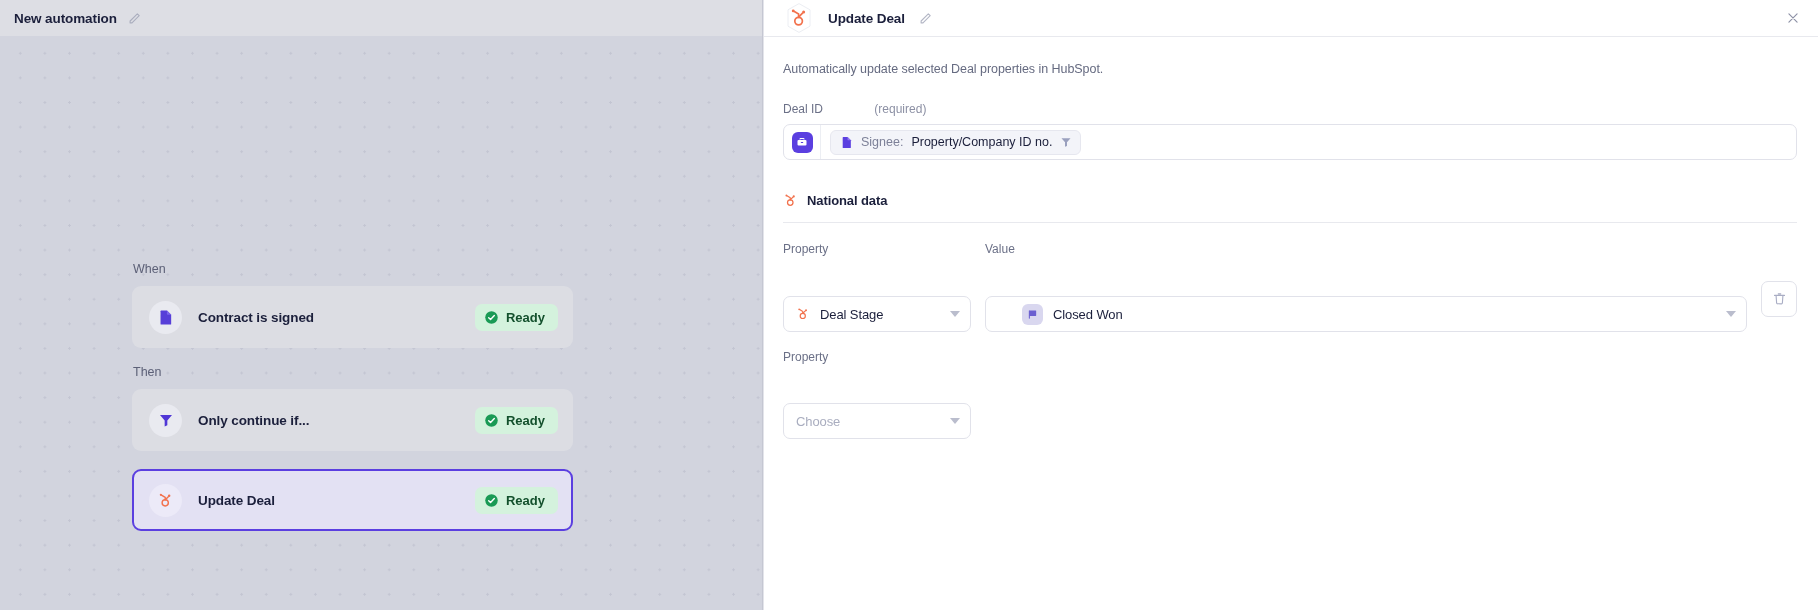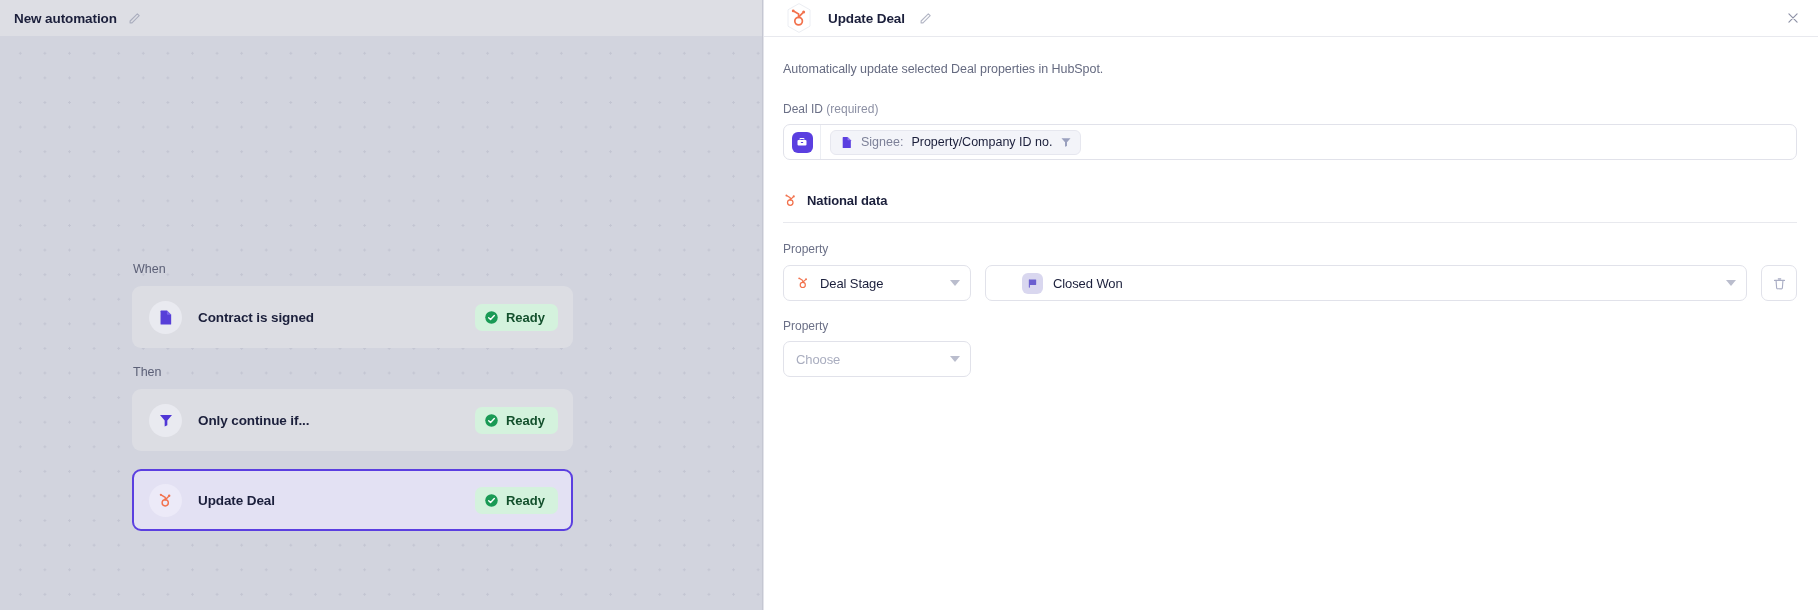--- a/index.html
+++ b/index.html
@@ -153,21 +153,21 @@
     margin-top: 25px;
     letter-spacing: -0.05px;
   }
 
   .field-label {
     font-size: 12px;
     color: #6b7087;
     margin-top: 26px;
     margin-bottom: 8px;
   }
-  .field-label .req { color: #8c90a4; }
+  .field-label .req { color: #8c90a4; margin-left: 48px; }
 
   
   .dealid-row {
     display: flex;
     align-items: stretch;
     height: 36px;
     border: 1px solid #e1e2ea;
     border-radius: 7px;
     background: #fff;
     overflow: hidden;
@@ -232,20 +232,21 @@
     height: 36px;
     border: 1px solid #e1e2ea;
     border-radius: 7px;
     background: #fff;
     display: flex;
     align-items: center;
     padding: 0 10px 0 12px;
     font-size: 13px;
     color: #1b1f3b;
     position: relative;
+    margin-top: 31px;
   }
   .sel-box.prop { width: 188px; flex: 0 0 188px; }
   .sel-box.val  { flex: 1 1 auto; padding-left: 36px; }
   .sel-box .sb-ic { margin-right: 10px; display: flex; align-items: center; }
   .sel-box .sb-txt { flex: 1; letter-spacing: -0.1px; }
   .sel-box .sb-txt.ph { color: #a9adbf; }
   .caret {
     width: 0; height: 0;
     border-left: 5.5px solid transparent;
     border-right: 5.5px solid transparent;
@@ -425,20 +426,21 @@
             <path d="M16 6.6l-4.4 4.3"></path>
             <circle cx="5.4" cy="4" r="1.5" fill="#f2714c" stroke="none"></circle>
           </svg>
         </span>
         <span class="sh-text">National data</span>
       </div>
       <div class="sec-rule"></div>
 
       <div class="pv-head">
         <div class="h1"><span class="small-label">Property</span></div>
+        <div class="h2"><span class="small-label">Value</span></div>
       </div>
 
       <div class="pv-row">
         <div class="sel-box prop">
           <span class="sb-ic">
             <svg width="14" height="14" viewBox="0 0 24 24" fill="none" stroke="#f2714c" stroke-width="2" stroke-linecap="round" stroke-linejoin="round">
               <circle cx="17.2" cy="5.4" r="1.7" fill="#f2714c" stroke="none"></circle>
               <circle cx="11.6" cy="15.3" r="4.4"></circle>
               <path d="M11.6 10.9V7.6L6.3 4.4"></path>
               <path d="M16 6.6l-4.4 4.3"></path>

